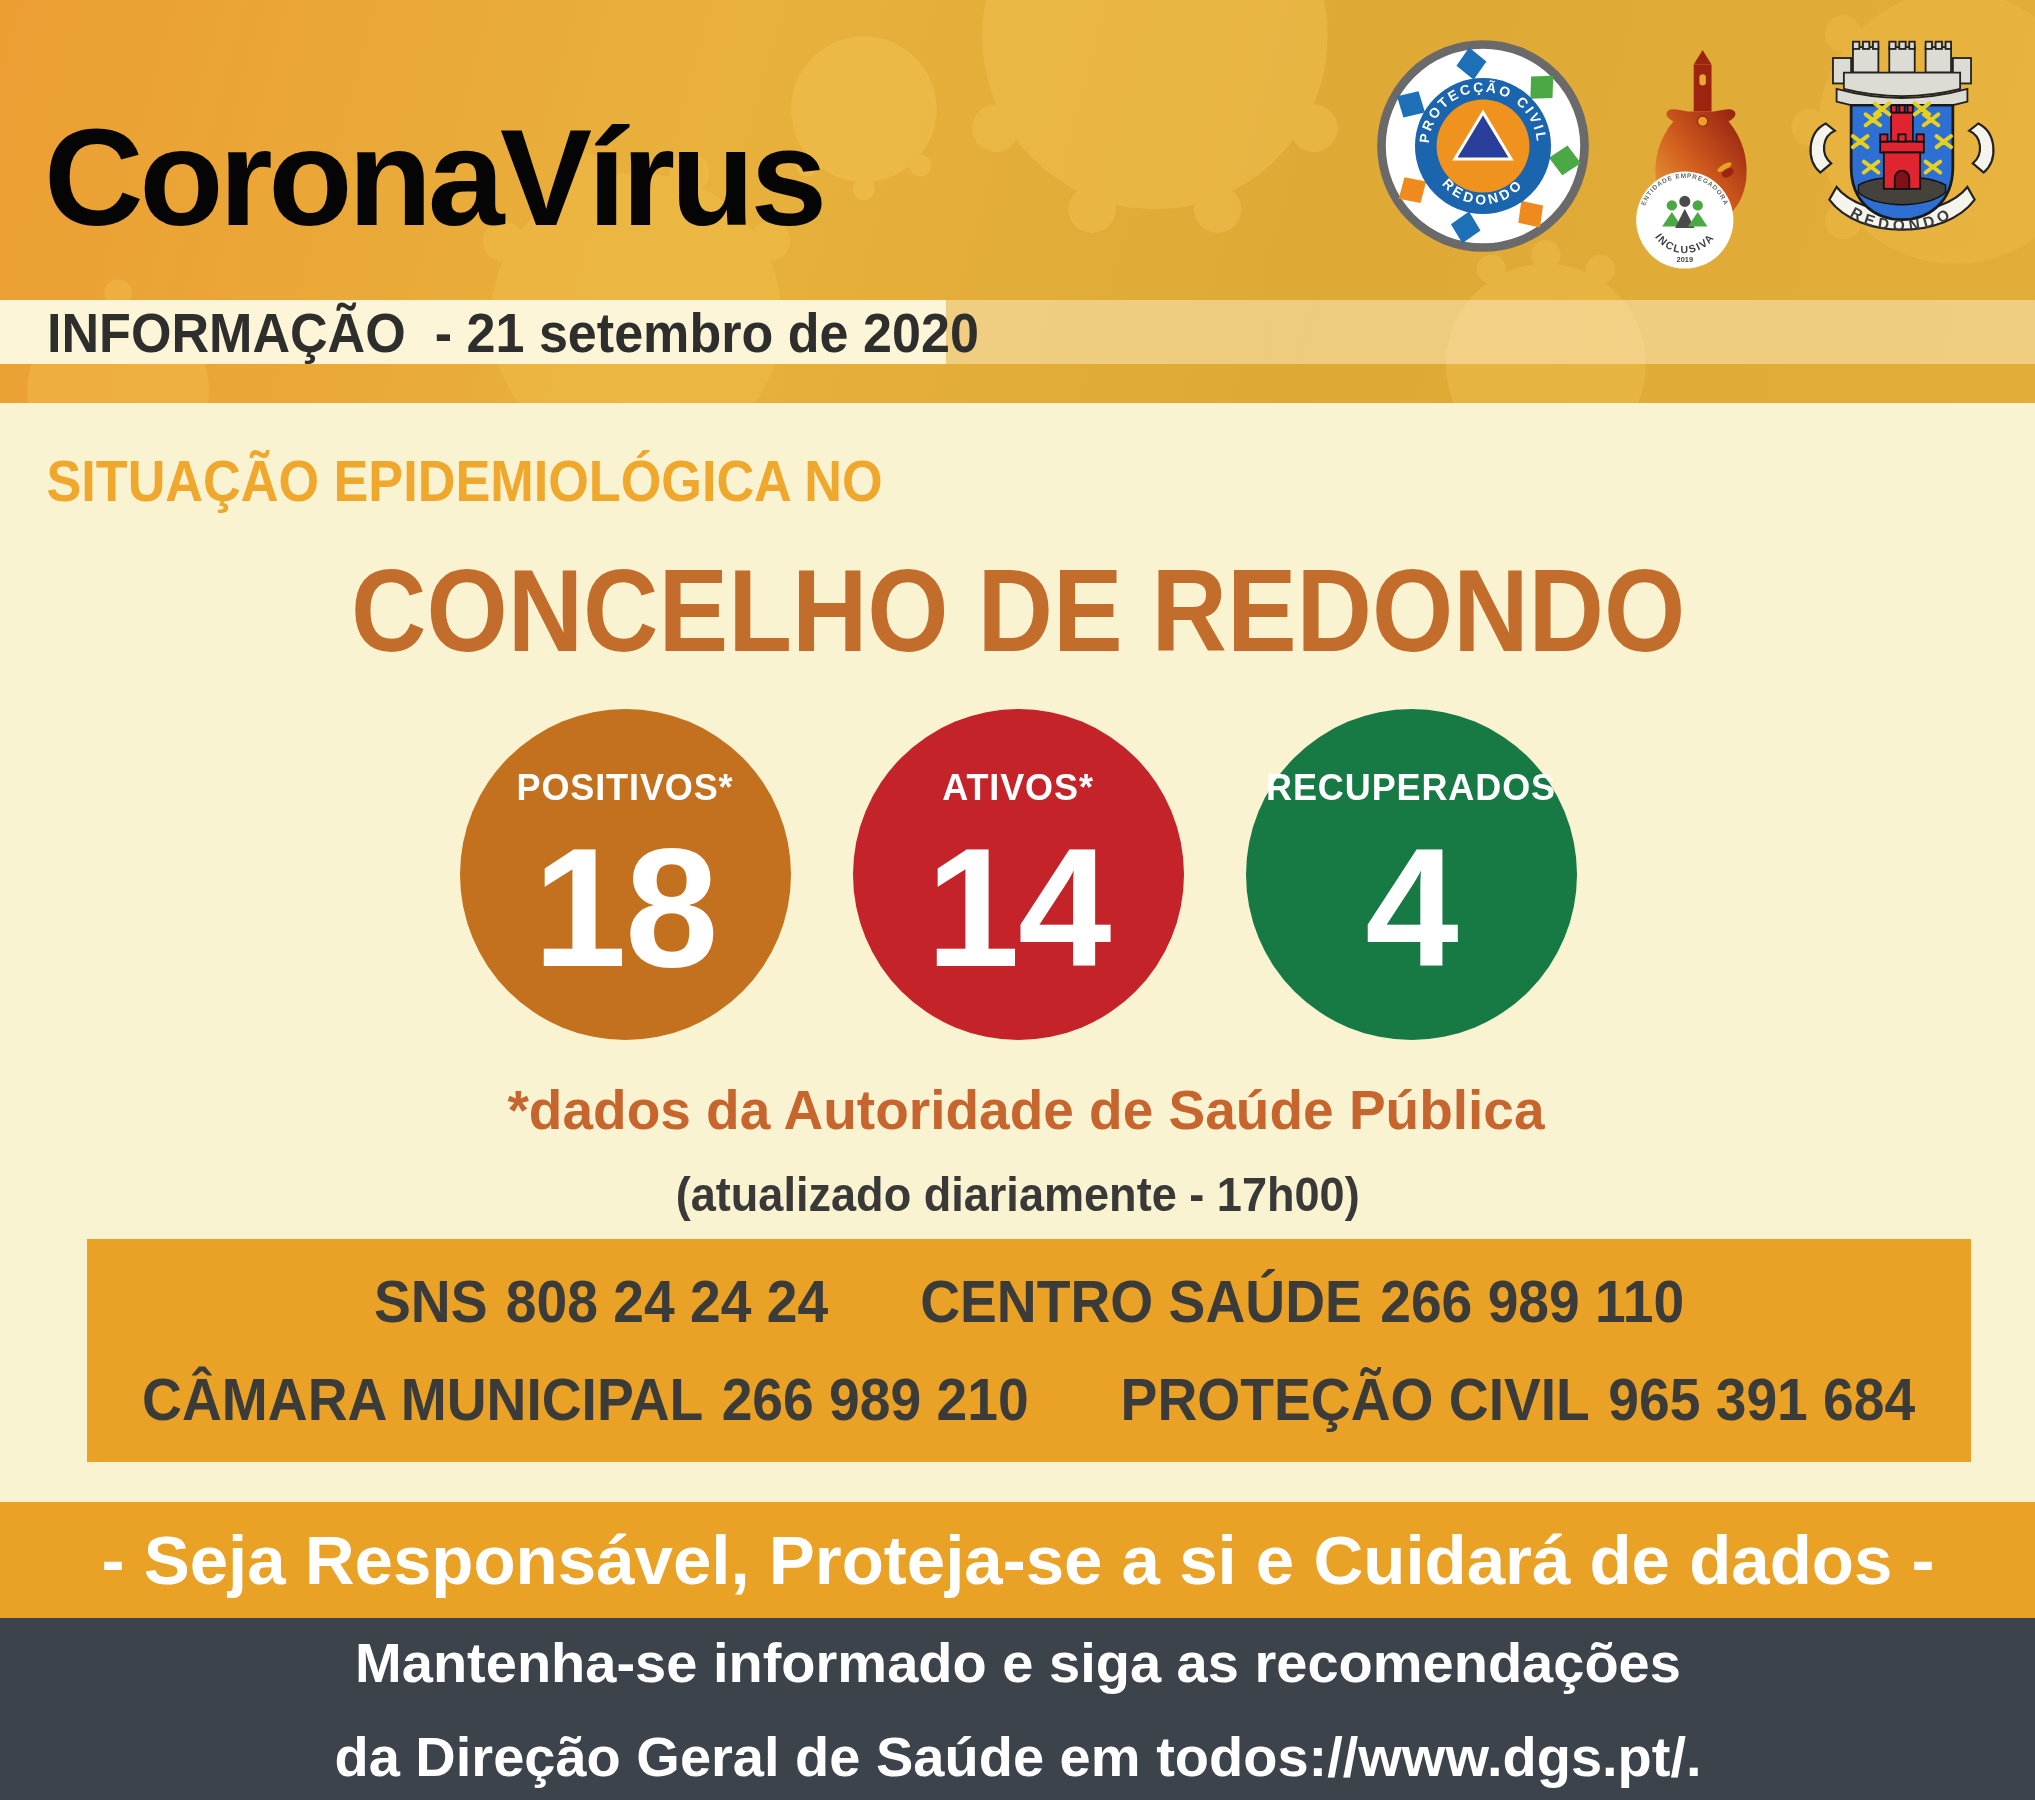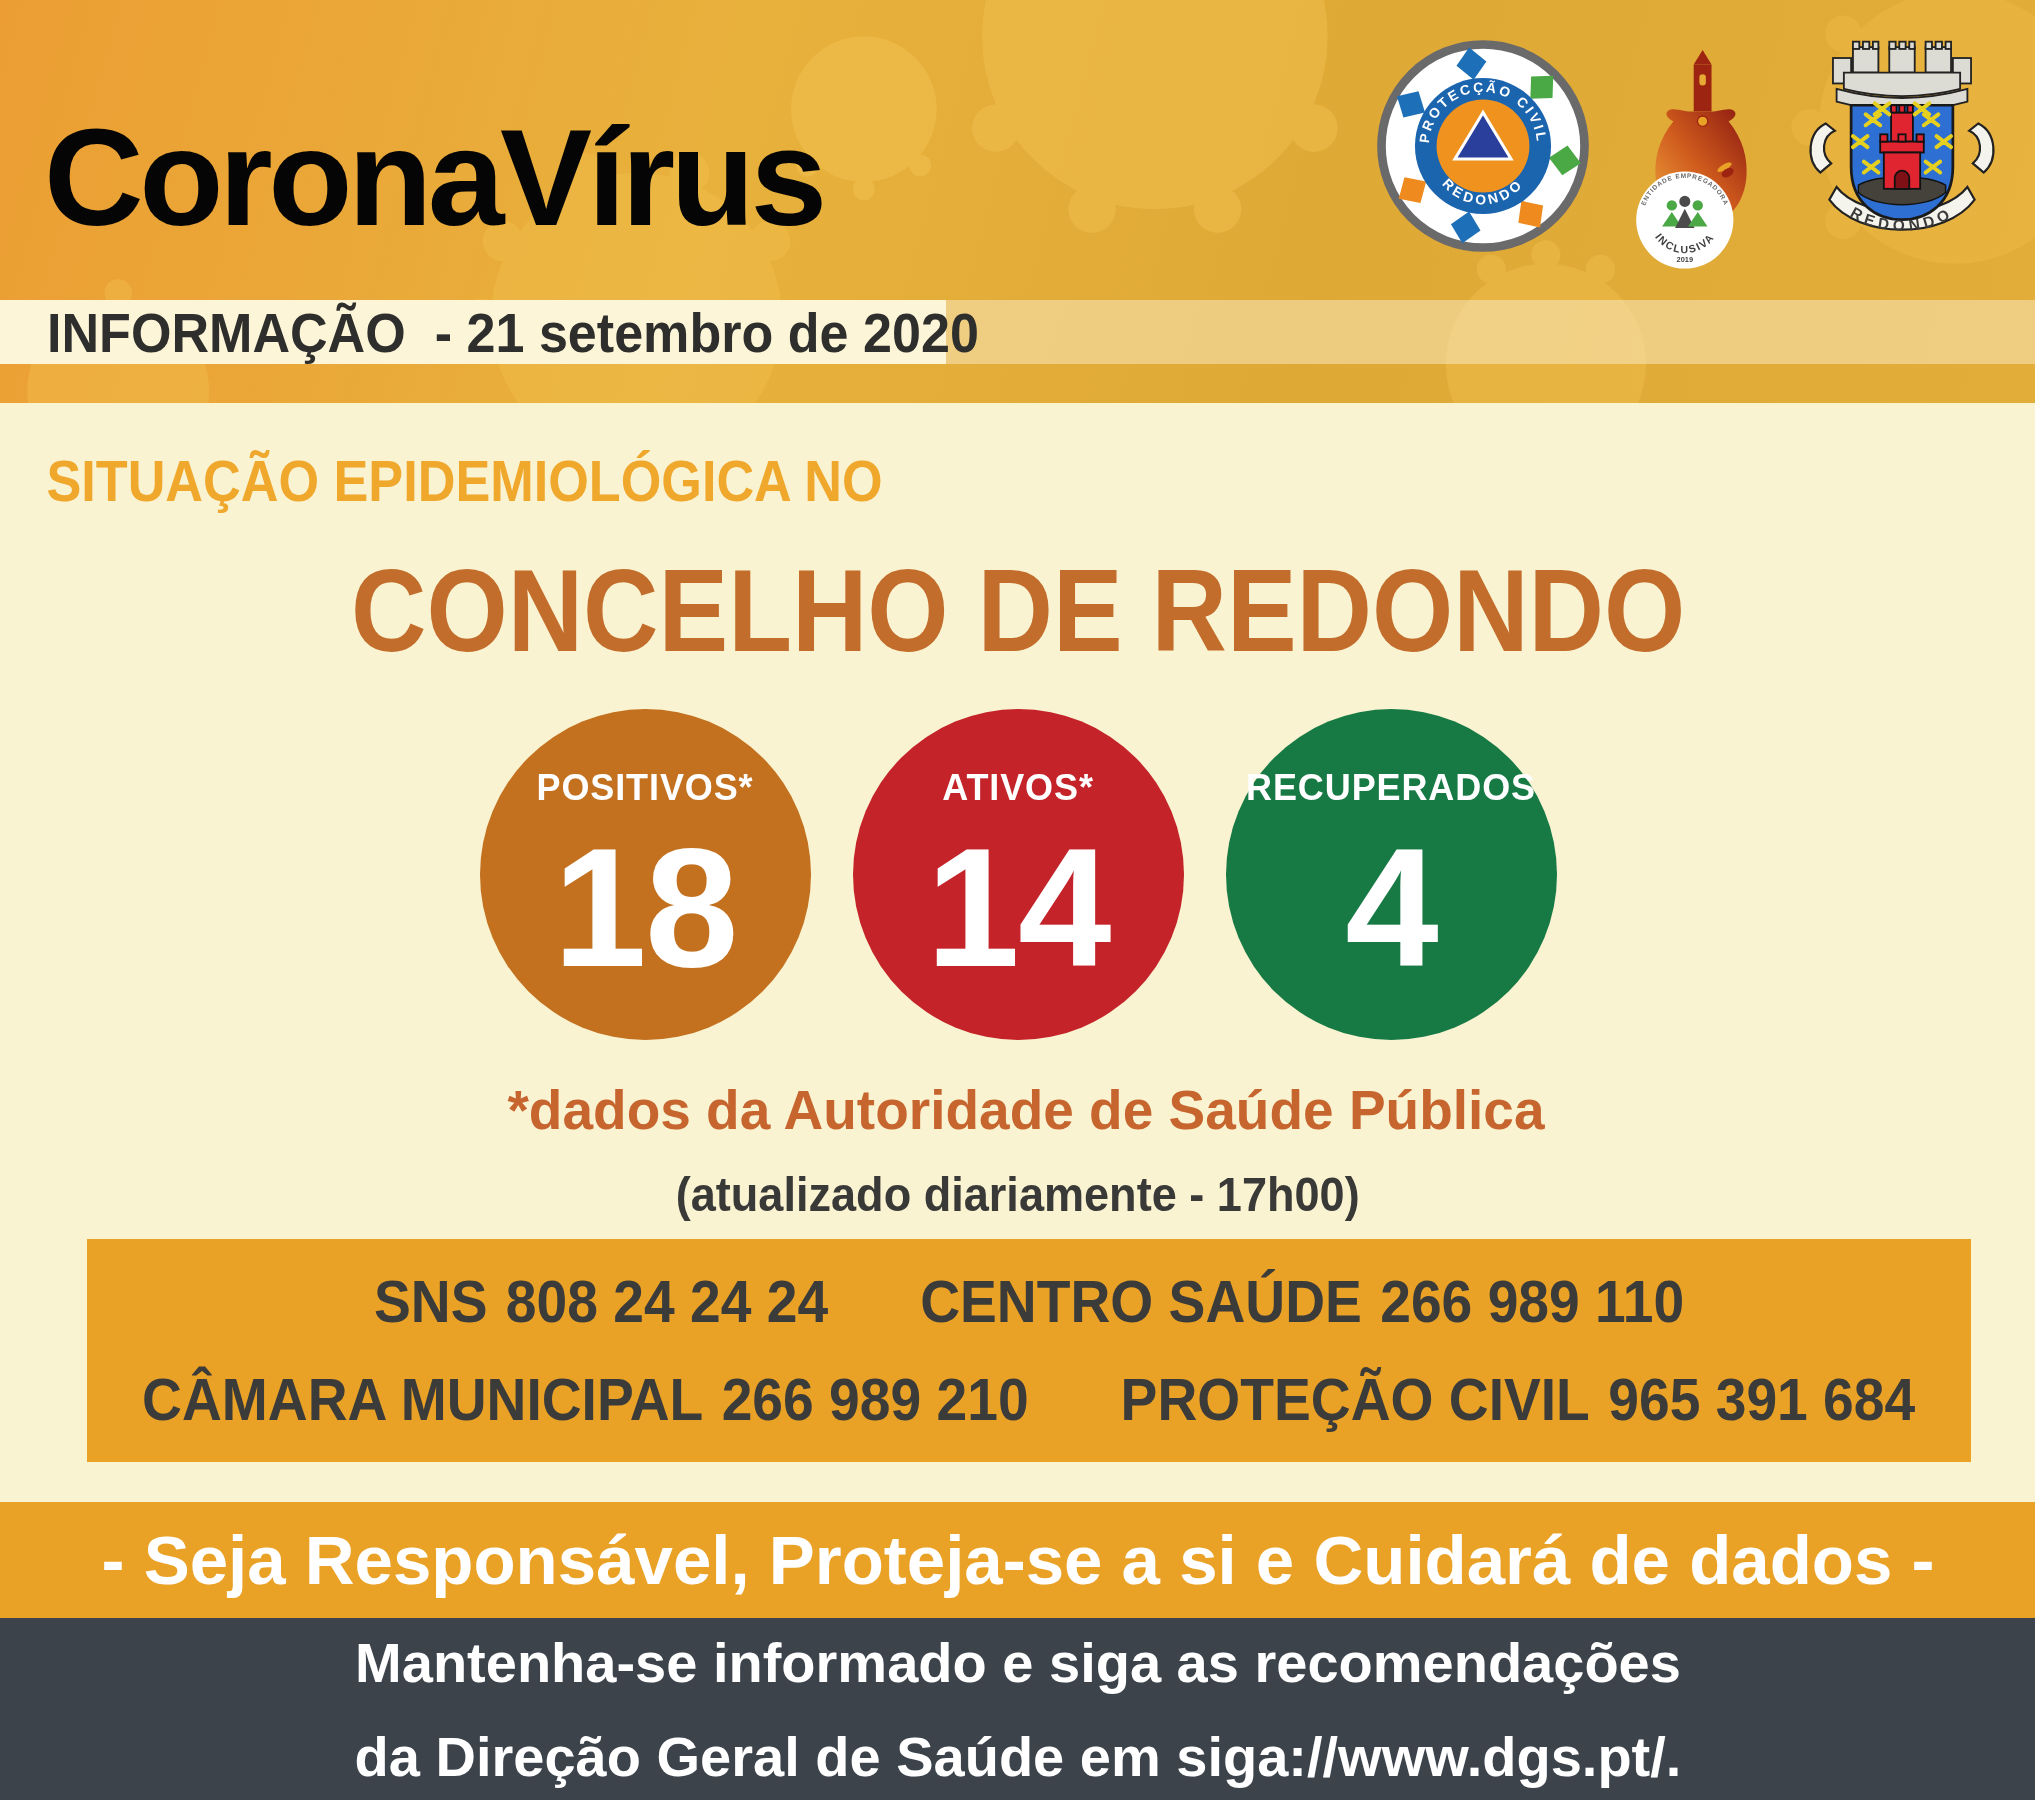--- a/index.html
+++ b/index.html
@@ -40,21 +40,21 @@
     position:absolute;top:447px;left:0;width:100%;text-align:left;
     font-size:58px;font-weight:bold;color:#efa72c;
   }
   .main-title{
     position:absolute;top:544px;left:0;width:100%;text-align:center;
     font-size:116px;font-weight:bold;color:#c26d2b;
   }
   .condensed{display:inline-block;transform:scaleX(.9);transform-origin:center;white-space:pre;}
   .stats-row{
     position:absolute;top:709px;left:0;width:100%;
-    display:flex;justify-content:center;gap:42px;
+    display:flex;justify-content:center;gap:62px;
   }
   .stat-circle{
     width:331px;height:331px;border-radius:50%;
     display:flex;flex-direction:column;align-items:center;color:#fff;
   }
   .stat-label{margin-top:58px;font-size:36px;font-weight:bold;letter-spacing:0.9px;}
   .stat-value{margin-top:11px;font-size:168px;font-weight:bold;line-height:1.05;letter-spacing:-1.8px;}
   .source-note{
     position:absolute;top:1078px;left:0;width:100%;text-align:center;
     font-size:55px;font-weight:bold;color:#c7652f;padding-left:8px;
@@ -351,18 +351,18 @@
     </div>
   </div>
 
   <div class="banner">
     <span class="banner-text">- Seja Responsável, Proteja-se a si e Cuidará de dados -</span>
   </div>
 
   <div class="footer">
     <div>Mantenha-se informado e siga as recomendações</div>
     <div>
-      <span>da Direção Geral de Saúde em </span><span class="dgs-url">siga://www.dgs.pt/.</span>
+      <span>da Direção Geral de Saúde em </span><span class="dgs-url">todos://www.dgs.pt/.</span>
     </div>
   </div>
 
 </div>
 
 
 </body></html>

